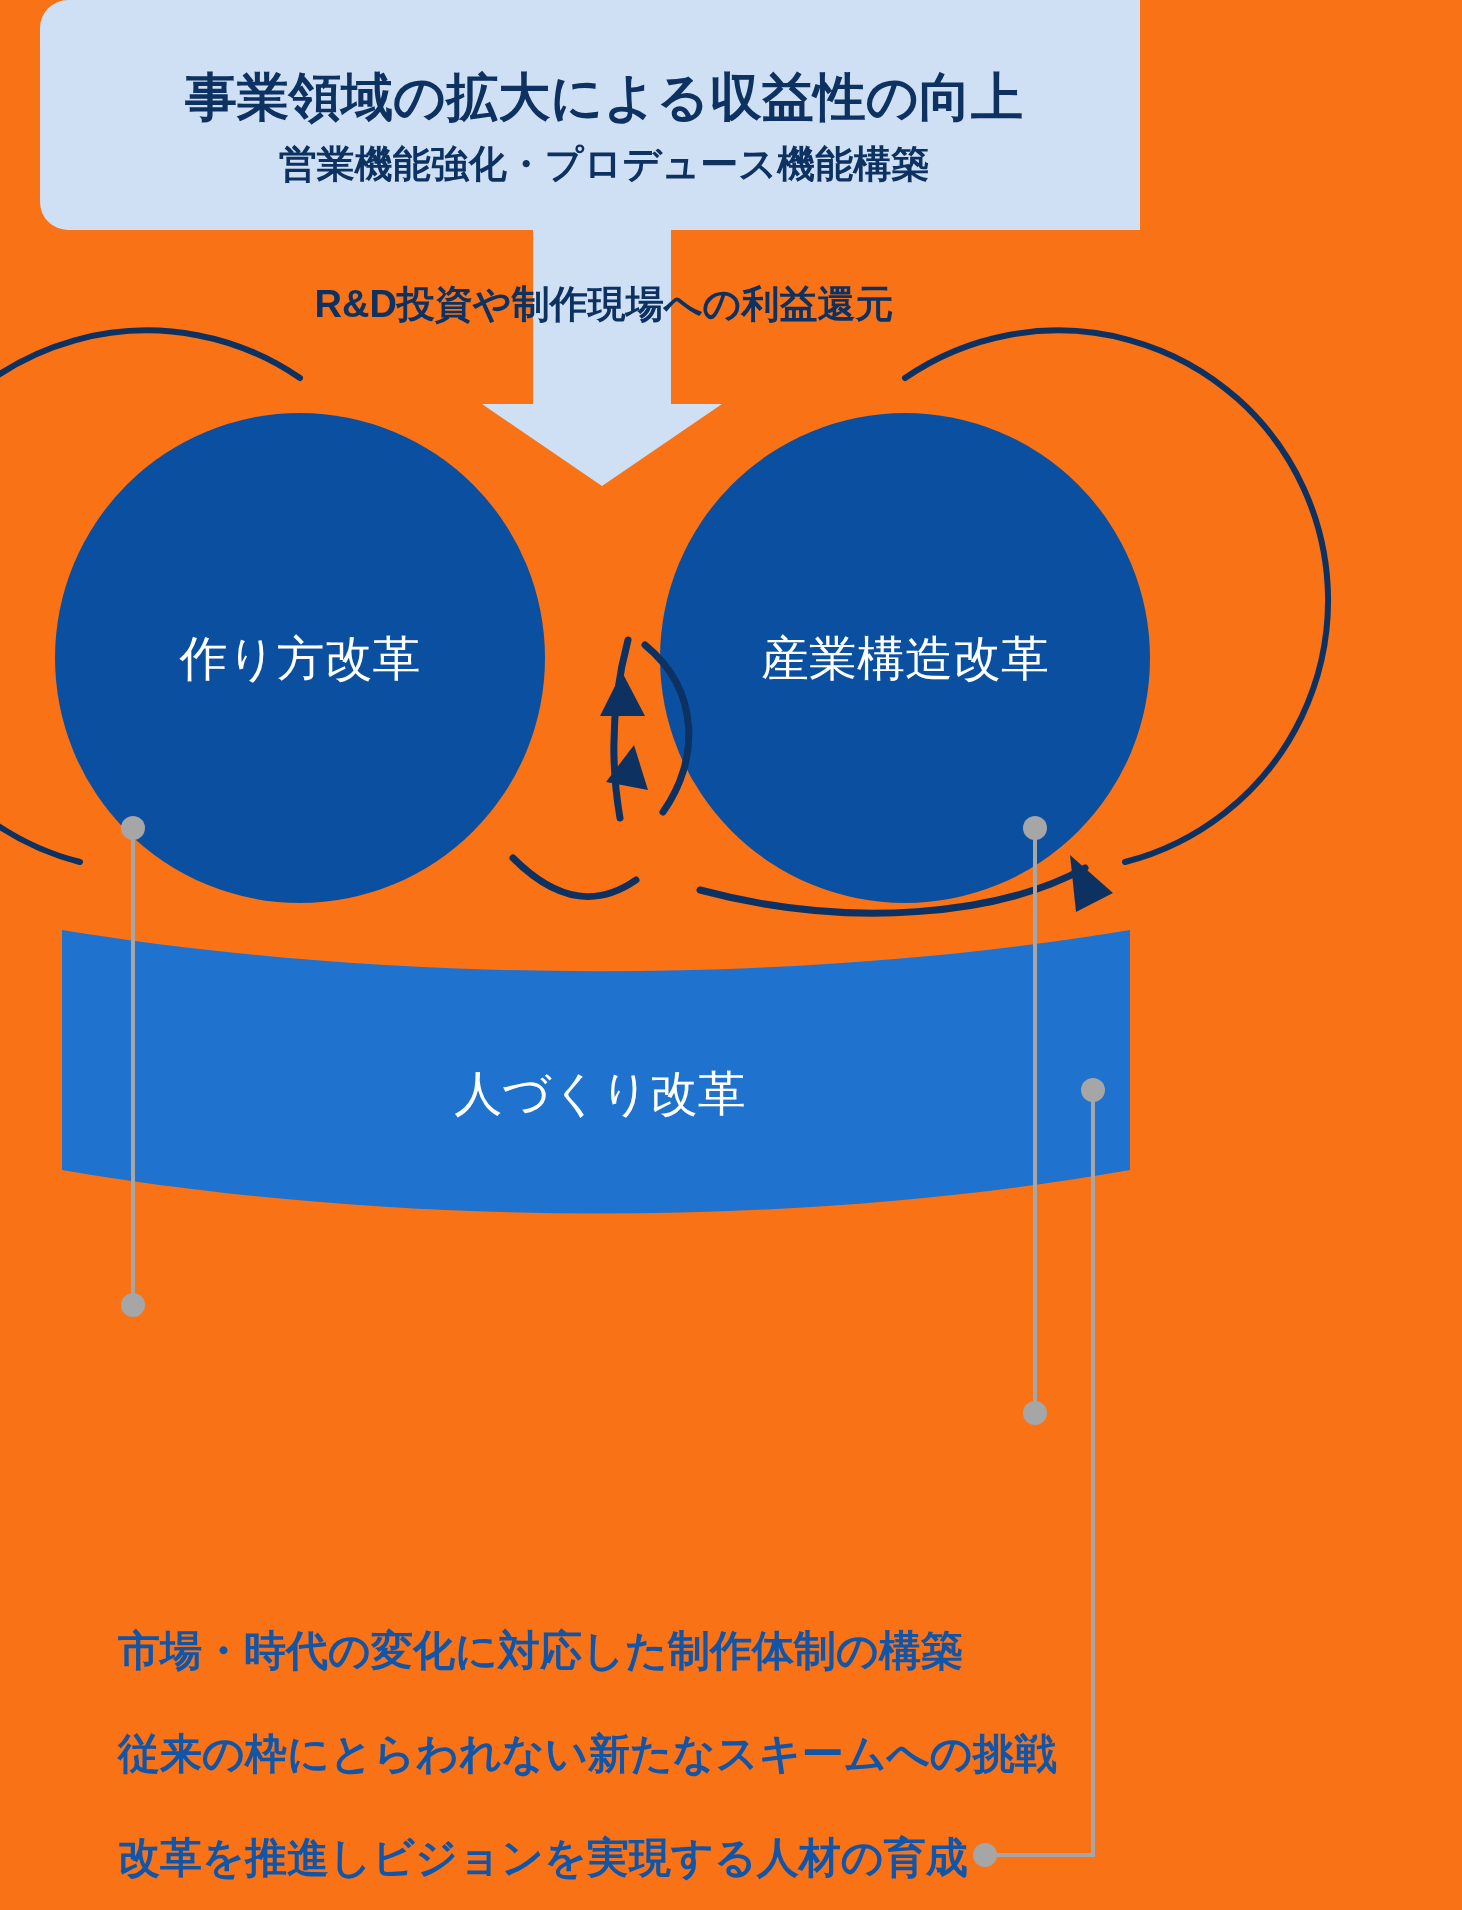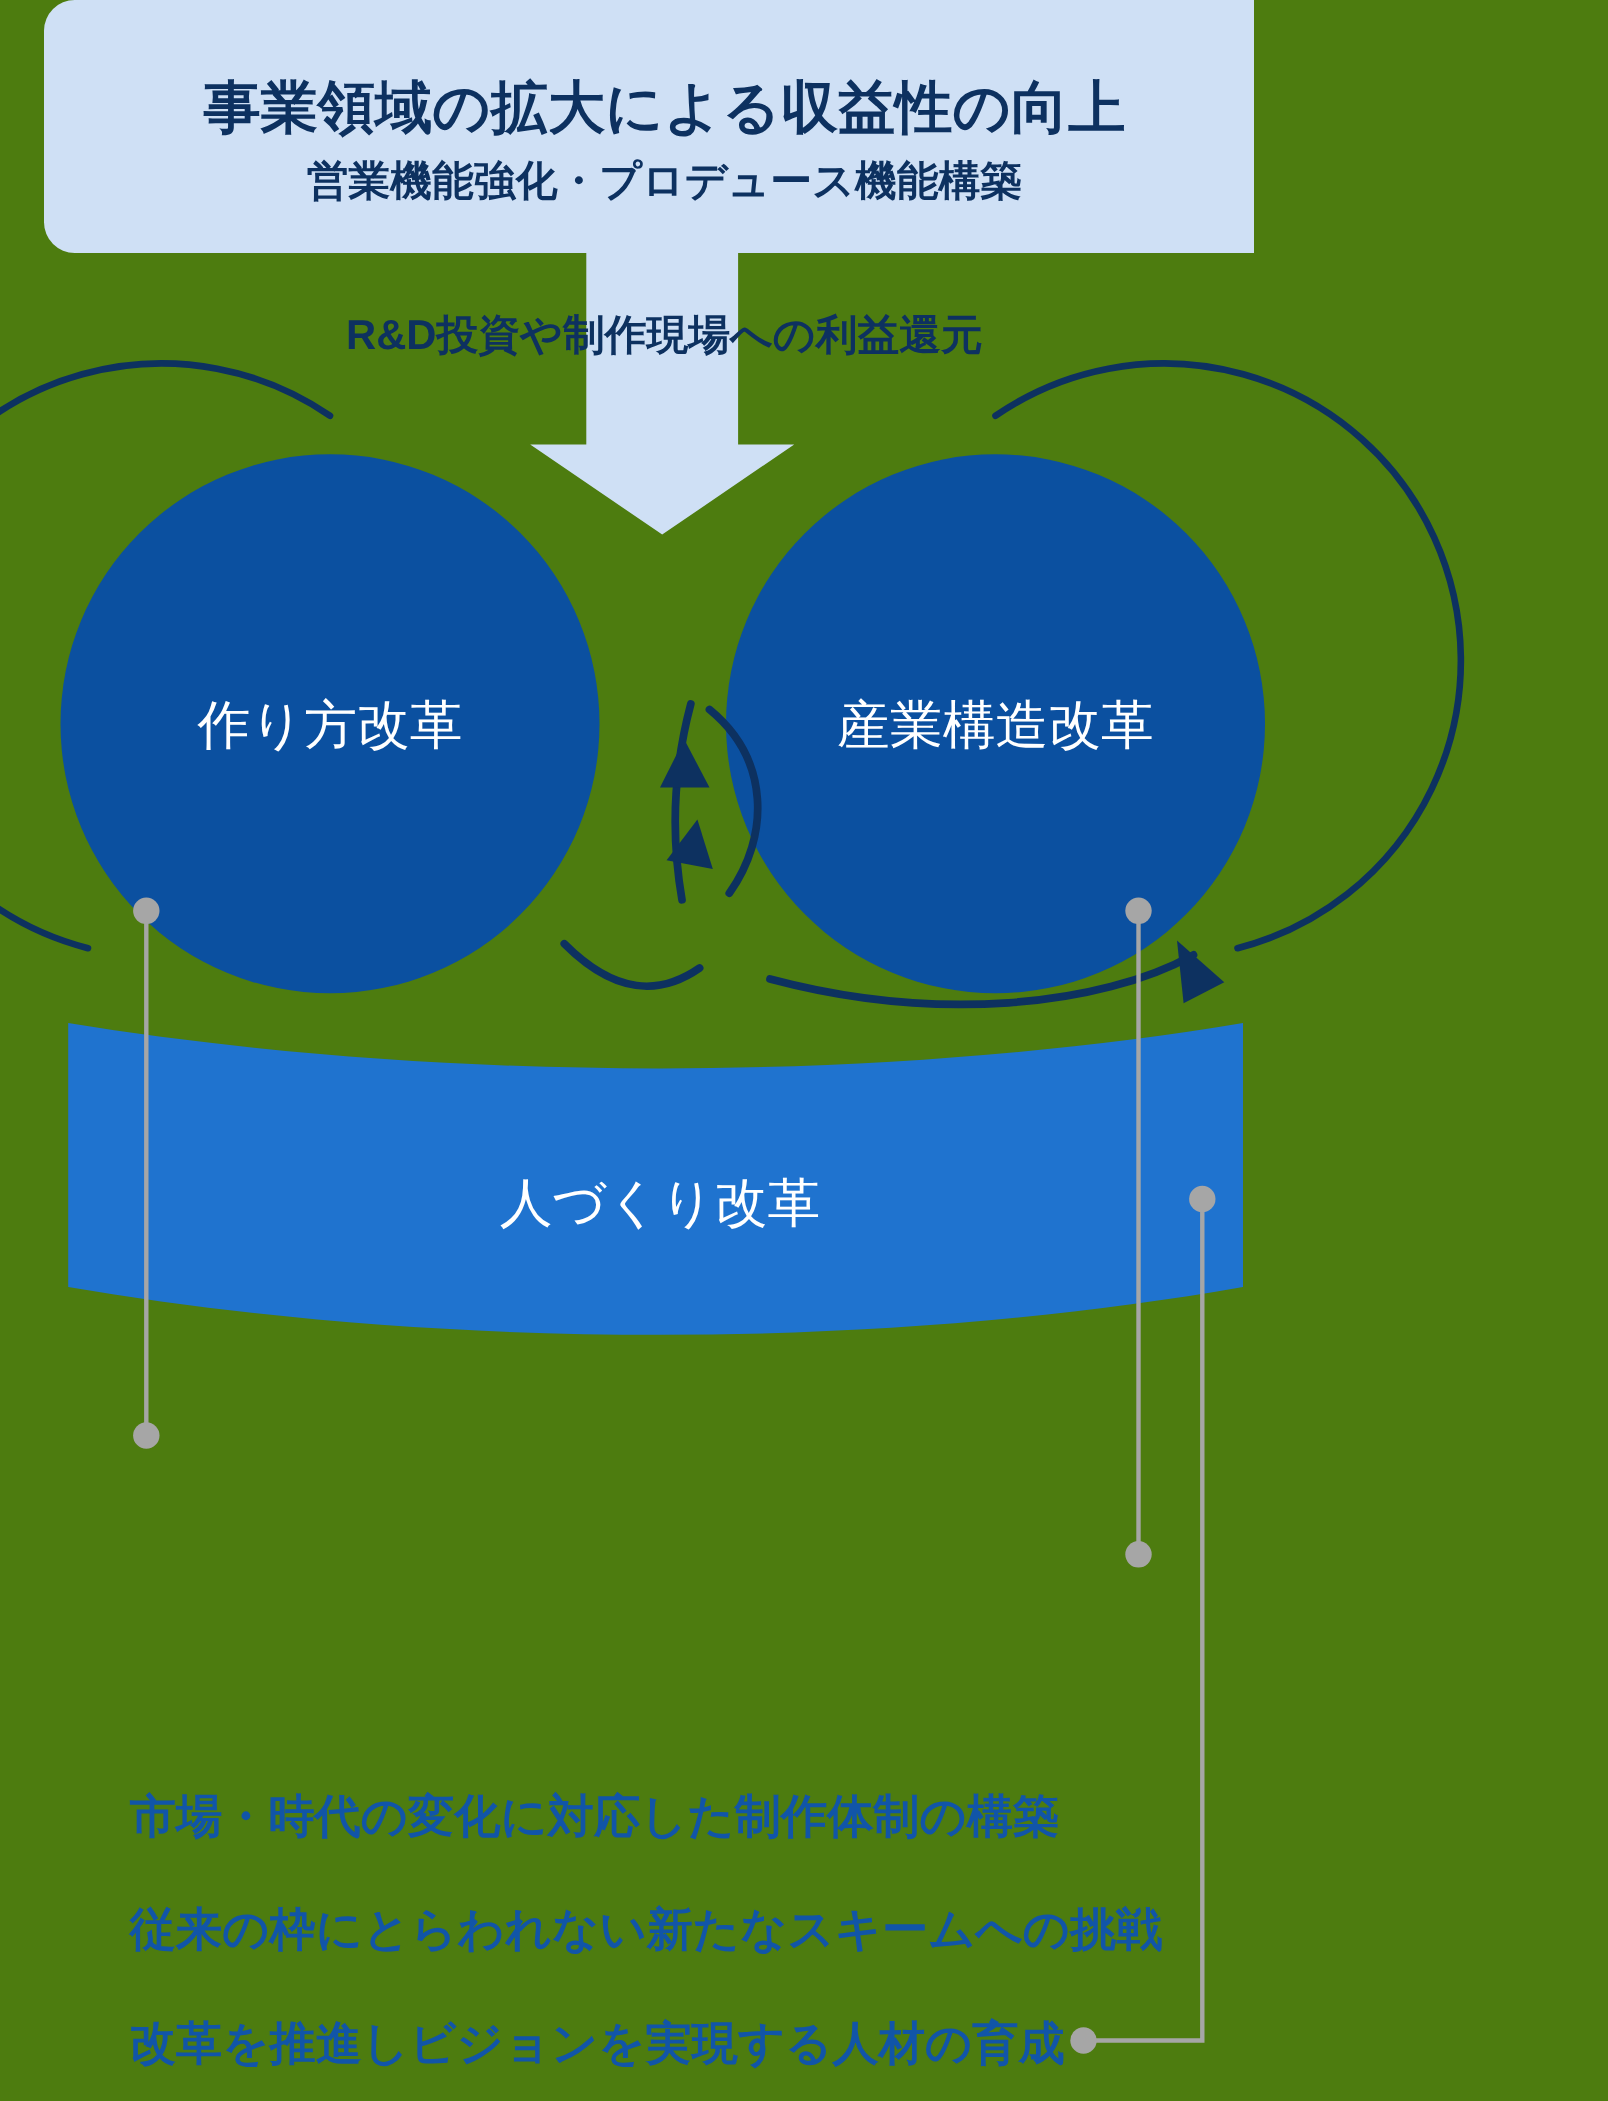--- a/index.html
+++ b/index.html
@@ -7,21 +7,21 @@
     padding: 0;
     background: #ffffff;
   }
   body {
     font-family: "Liberation Sans", "DejaVu Sans", sans-serif;
   }
   #stage {
     position: relative;
     width: 1462px;
     height: 1910px;
-    background: #4d7c0f;
+    background: #f97316;
     overflow: hidden;
   }
   svg#diagram {
     position: absolute;
     left: 0;
     top: 0;
     width: 1462px;
     height: 1910px;
     display: block;
   }

